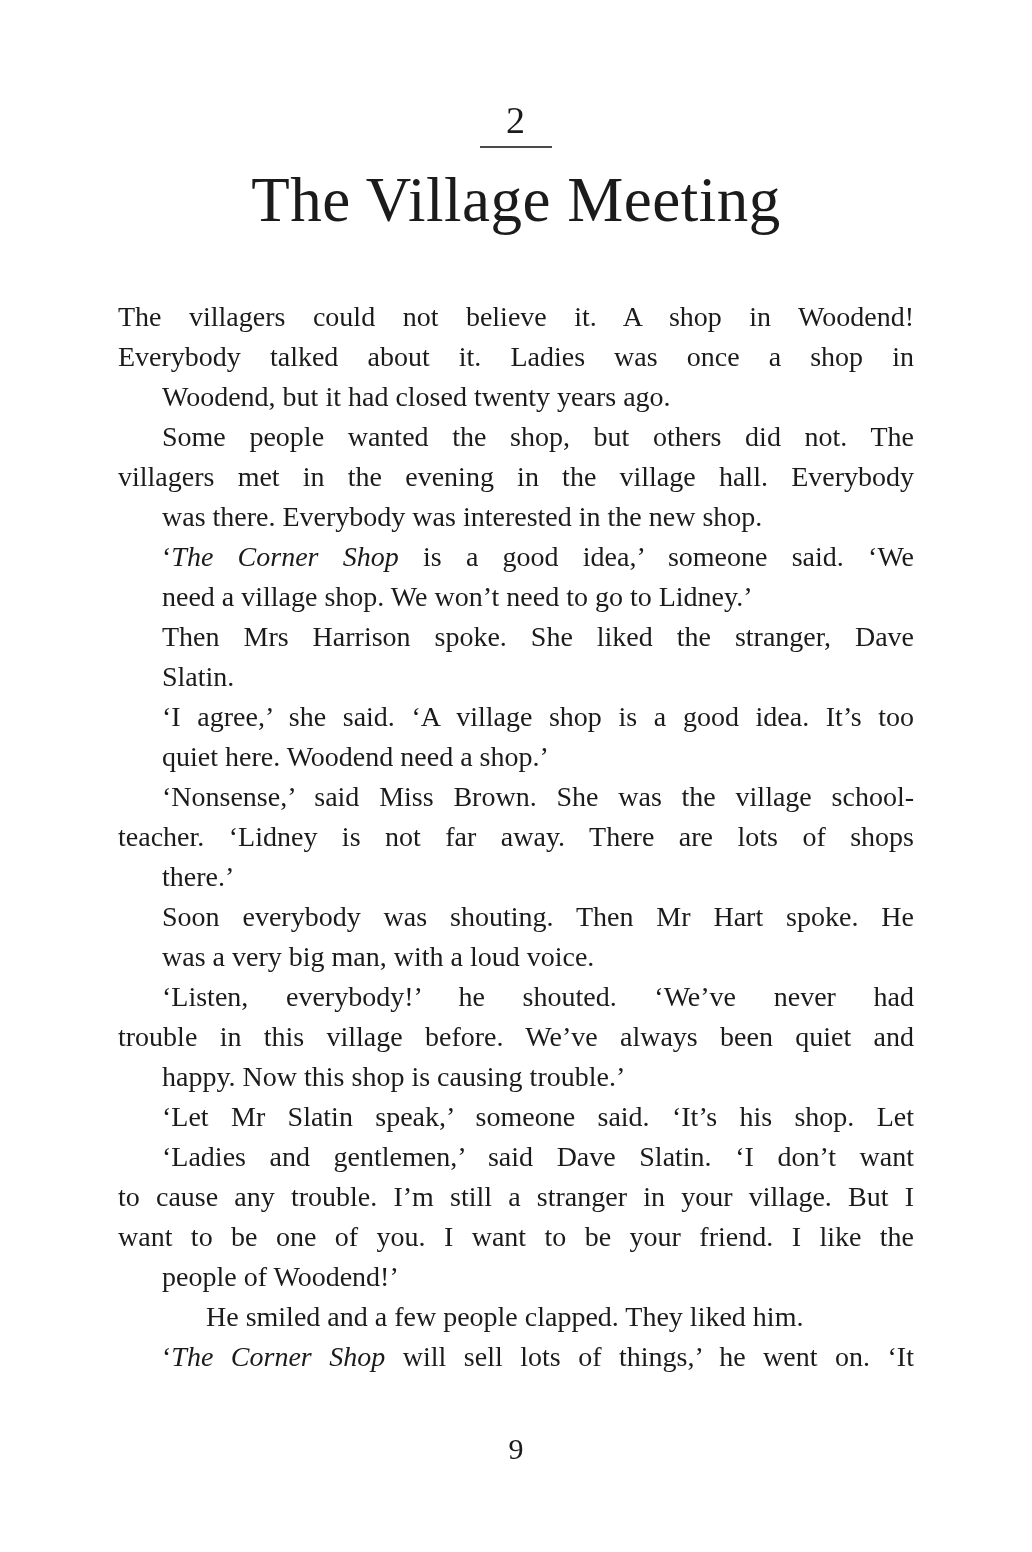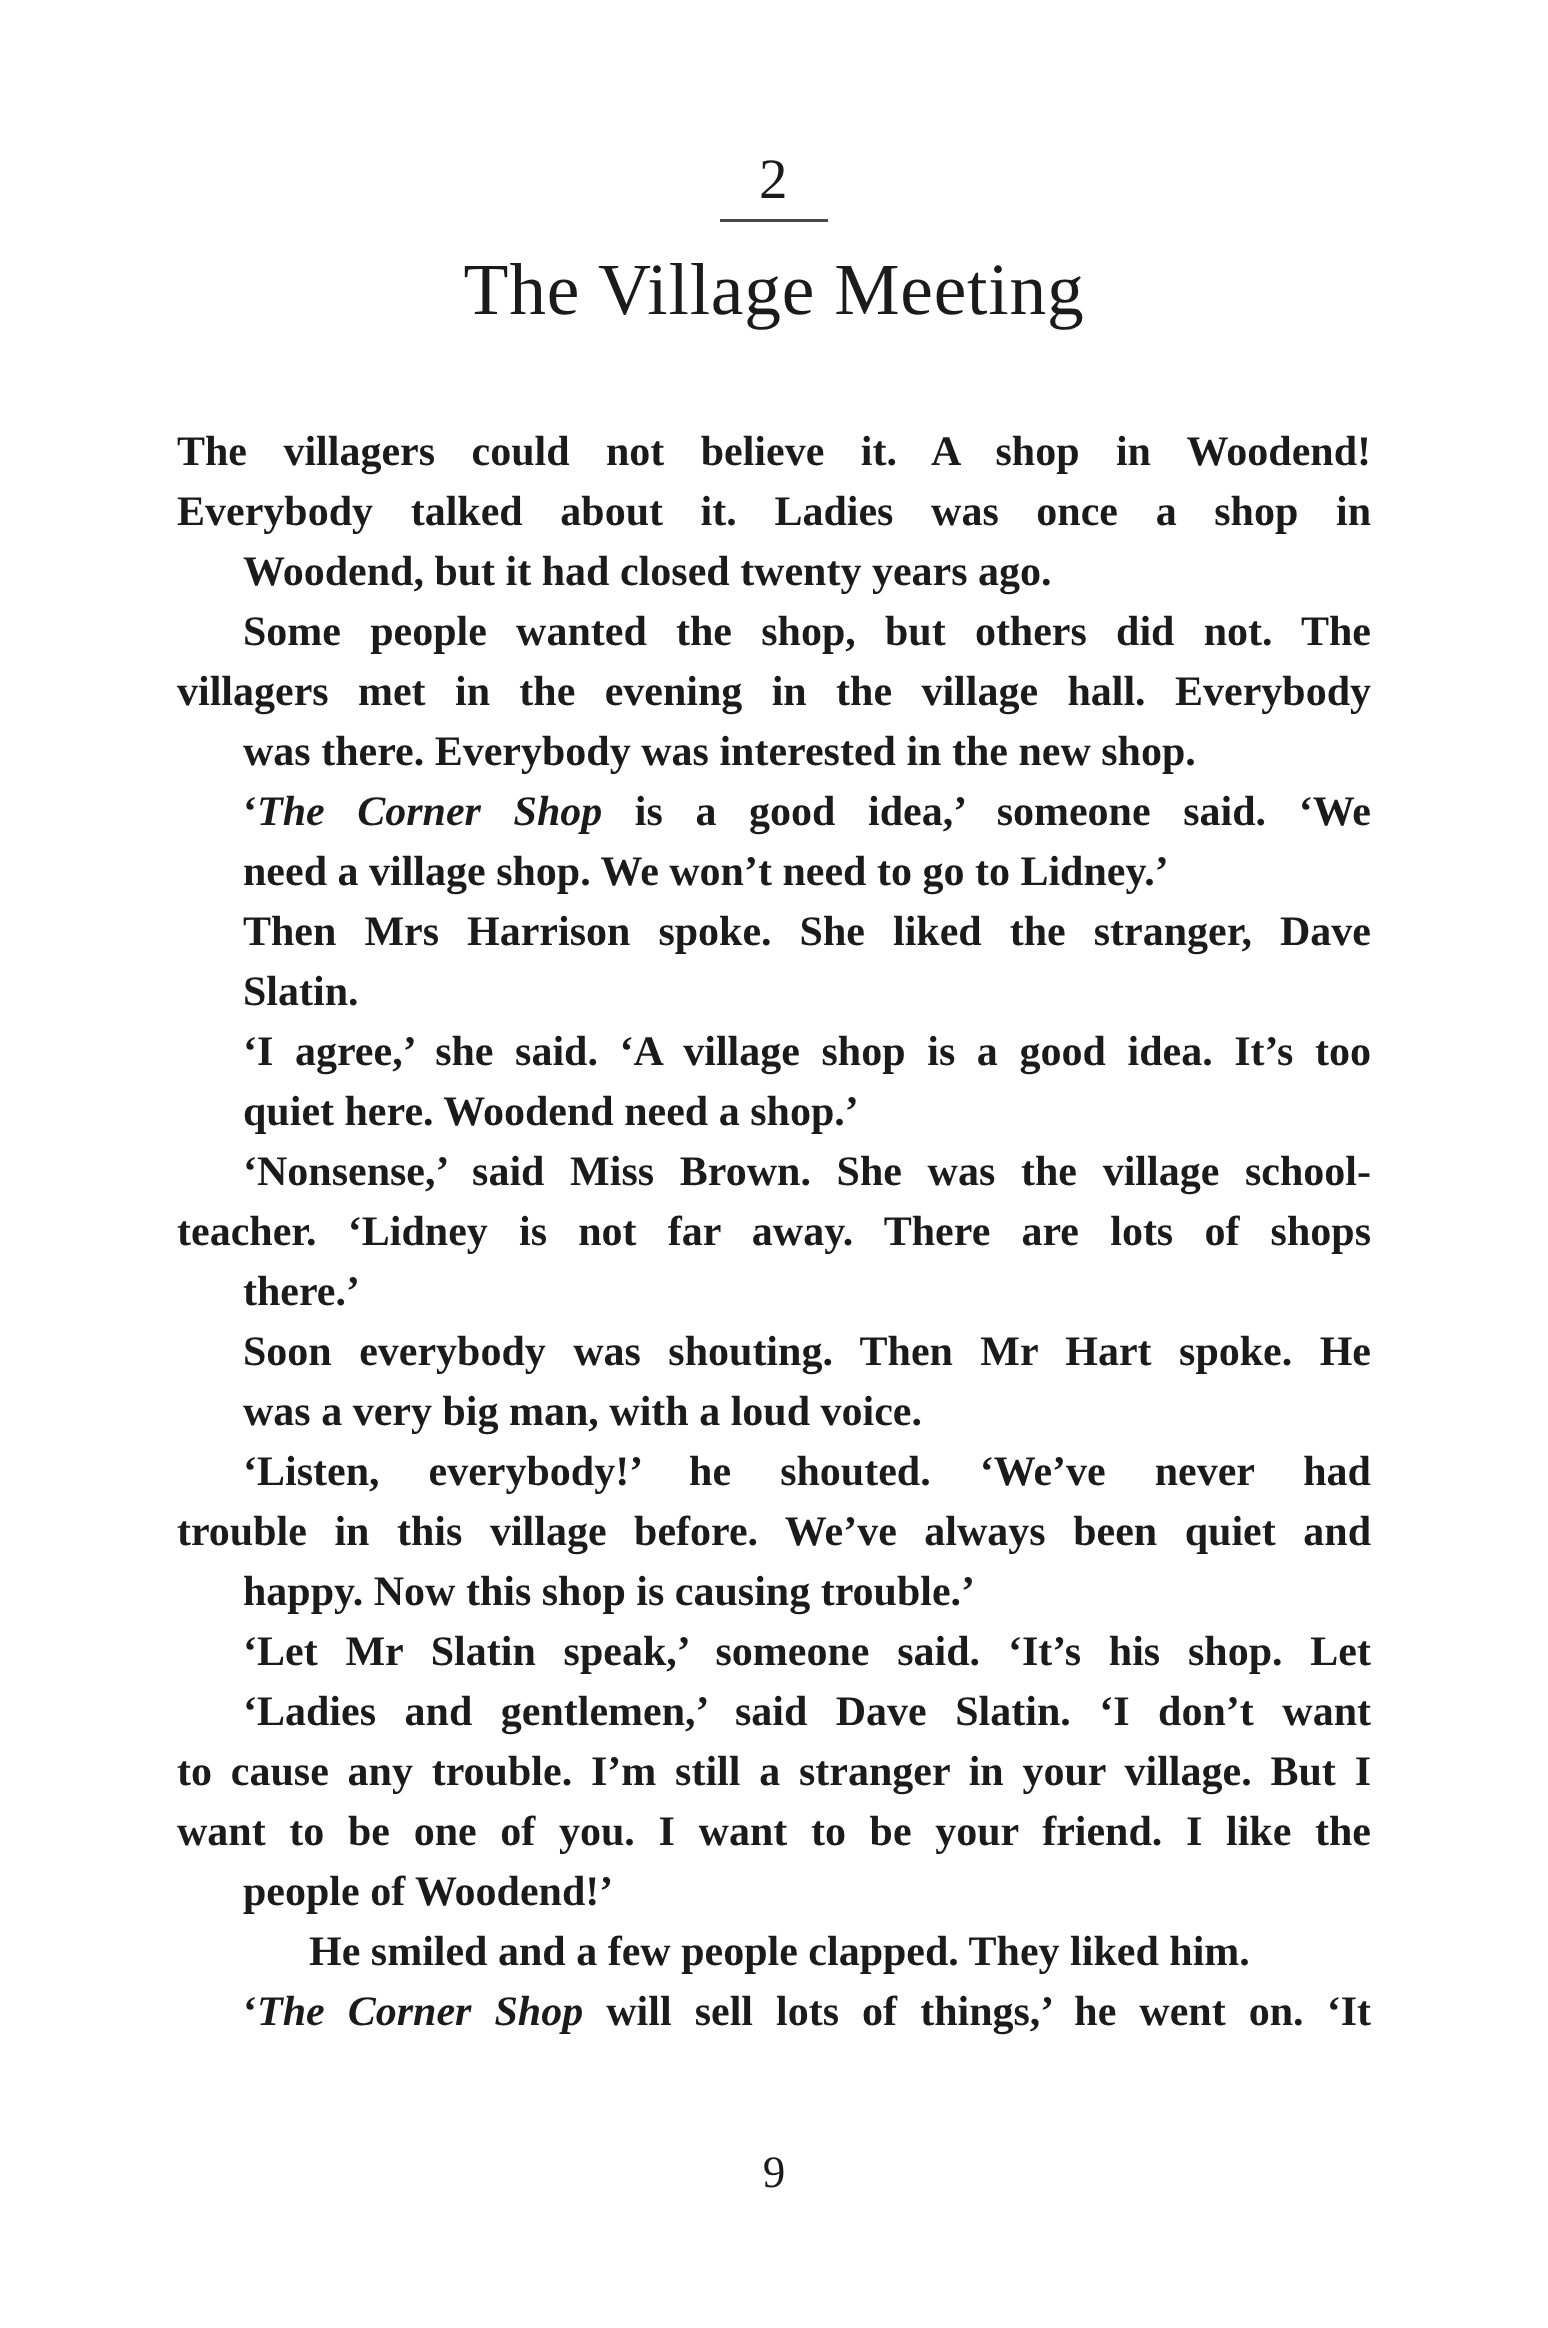--- a/index.html
+++ b/index.html
@@ -25,37 +25,36 @@
     line-height: 1.1;
     letter-spacing: 1px;
   }
   .chapter-rule {
     width: 72px;
     height: 2px;
     background: #4a4a4a;
     margin: 4px auto 0 auto;
   }
   .page-title {
-    font-size: 49px;
+    font-size: 63px;
     line-height: 1.1;
     margin-top: 18px;
     letter-spacing: 0.5px;
   }
   .body-text {
     margin: 0 118px 0 118px;
     padding-top: 62px;
     font-size: 28px;
   }
   .line {
     line-height: 40px;
     height: 40px;
     text-align: justify;
     text-align-last: justify;
     white-space: nowrap;
-    font-weight: bold;
   }
   .line.lastline {
     text-align-last: left;
     margin-left: 44px;
   }
   .line.indent {
     text-indent: 44px;
   }
   .line i {
     font-style: italic;

